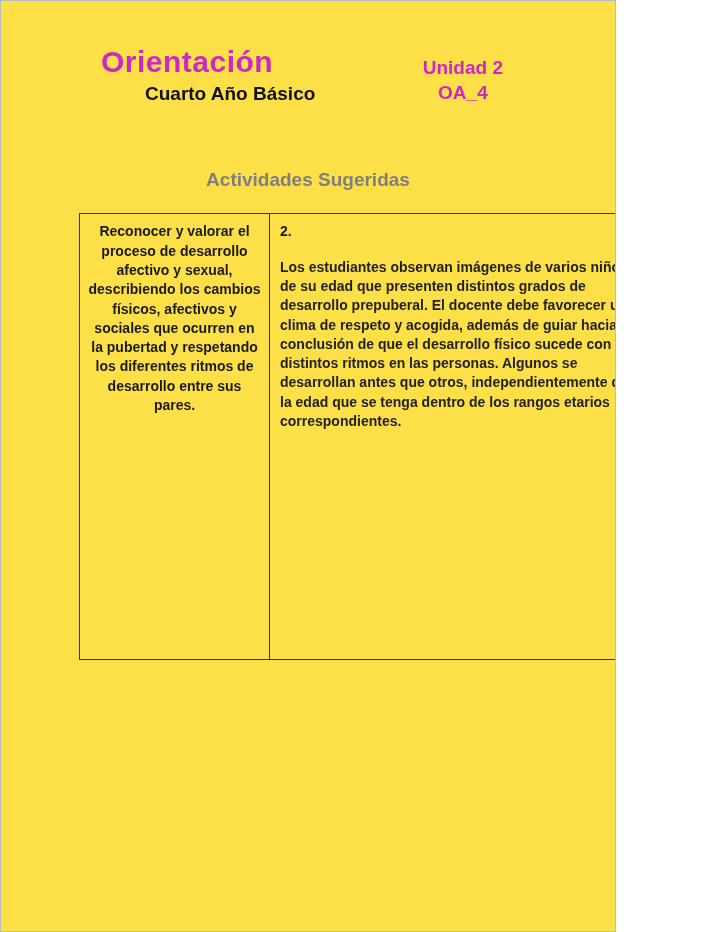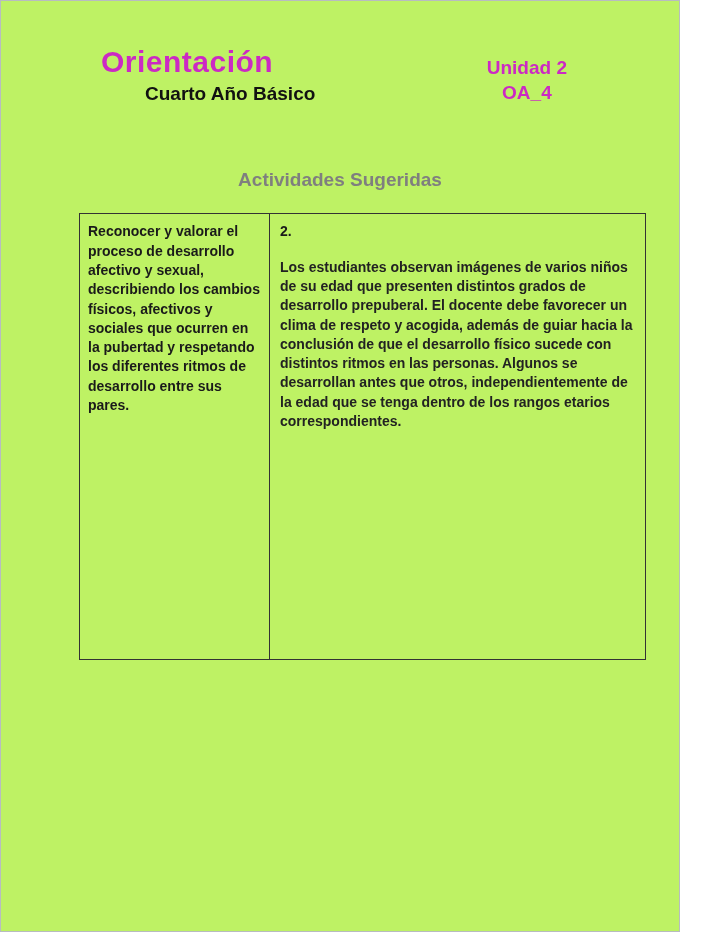--- a/index.html
+++ b/index.html
@@ -5,23 +5,23 @@
   * { margin: 0; padding: 0; box-sizing: border-box; }
   html, body { background: #ffffff; }
   body {
     width: 720px;
     height: 932px;
     font-family: "Liberation Sans", sans-serif;
     color: #1a1a1a;
     position: relative;
   }
   .page {
-    width: 680px;
+    width: 616px;
     height: 932px;
-    background: #bef264;
+    background: #fde047;
     border: 1px solid #b8bcc0;
     overflow: hidden;
   }
   .header {
     display: flex;
     justify-content: space-between;
     align-items: flex-end;
     padding: 44px 112px 0 100px;
   }
   .header-left { display: flex; flex-direction: column; }
@@ -83,20 +83,21 @@
     font-weight: bold;
     text-align: center;
     padding: 6px 8px;
     line-height: 1.35;
   }
   td.obj-cell {
     font-weight: bold;
     padding: 8px 8px 8px 8px;
     line-height: 1.38;
     height: 446px;
+    text-align: center;
   }
   td.desc-cell {
     padding: 8px 10px;
     line-height: 1.38;
   }
   .activity-number {
     font-weight: bold;
     margin-bottom: 16px;
   }
   .activity-text {

